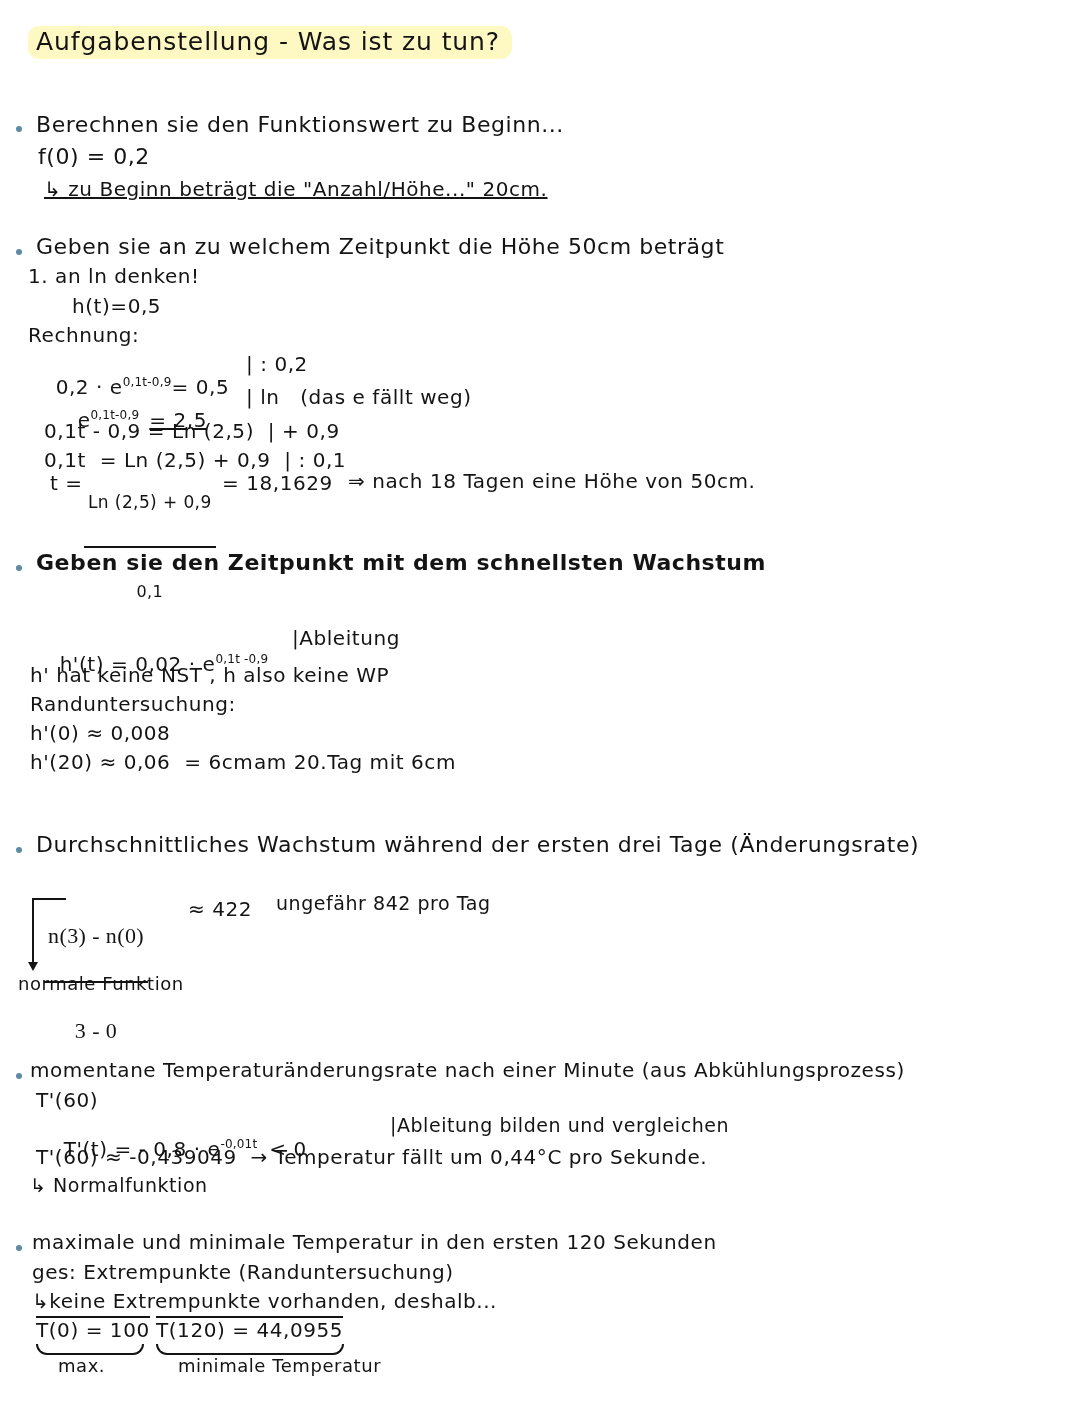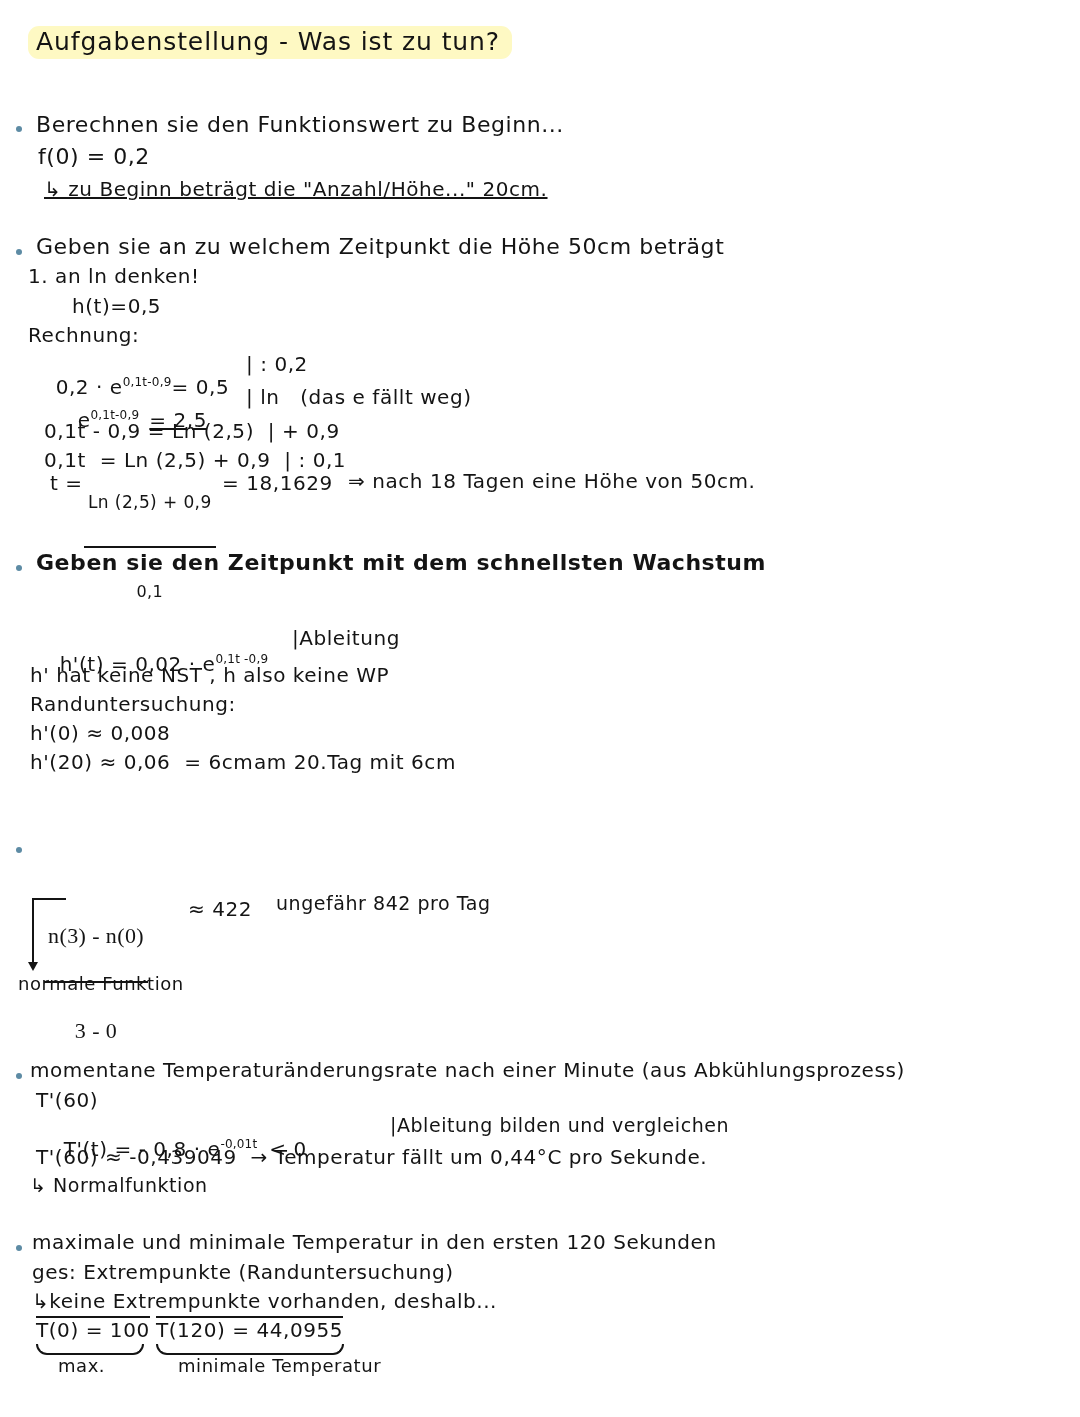--- a/index.html
+++ b/index.html
@@ -189,20 +189,21 @@
     <span>h'(t) = 0,02 · e</span><sup class="ex">0,1t -0,9</sup>
   </div>
   <div class="hw ln s20" style="left:292px; top:628px;">|Ableitung</div>
   <div class="hw ln s20" style="left:30px; top:665px;">h' hat keine NST , h also keine WP</div>
   <div class="hw ln s20" style="left:30px; top:694px;">Randuntersuchung:</div>
   <div class="hw ln s20" style="left:30px; top:723px;">h'(0) ≈ 0,008</div>
   <div class="hw ln s20" style="left:30px; top:752px;">h'(20) ≈ 0,06  = 6cm</div>
   <div class="hw ln s20" style="left:254px; top:752px;">am 20.Tag mit 6cm</div>
 
   <div class="bullet" style="left:16px; top:847px;"></div>
+  <div class="hw ln" style="left:36px; top:834px;">Durchschnittliches Wachstum während der ersten drei Tage (Änderungsrate)</div>
 
   <div class="elbow" style="left:32px; top:898px; width:40px; height:82px;">
     <div class="horz" style="width:34px;"></div>
     <div class="vert" style="height:66px;"></div>
     <div class="head" style="left:-4px; top:64px;"></div>
   </div>
 
   <div class="hw frac big" style="left:44px; top:890px;font-family:Liberation Serif, serif;">
     <span class="num">n(3) - n(0)</span>
     <span class="bar"></span>

